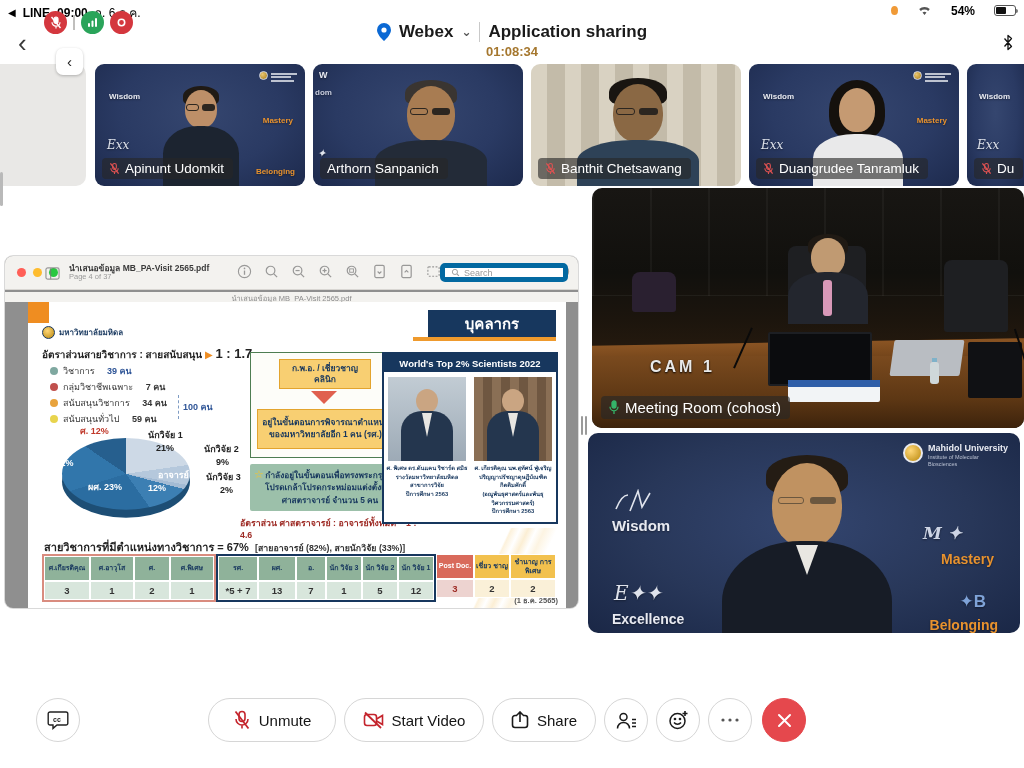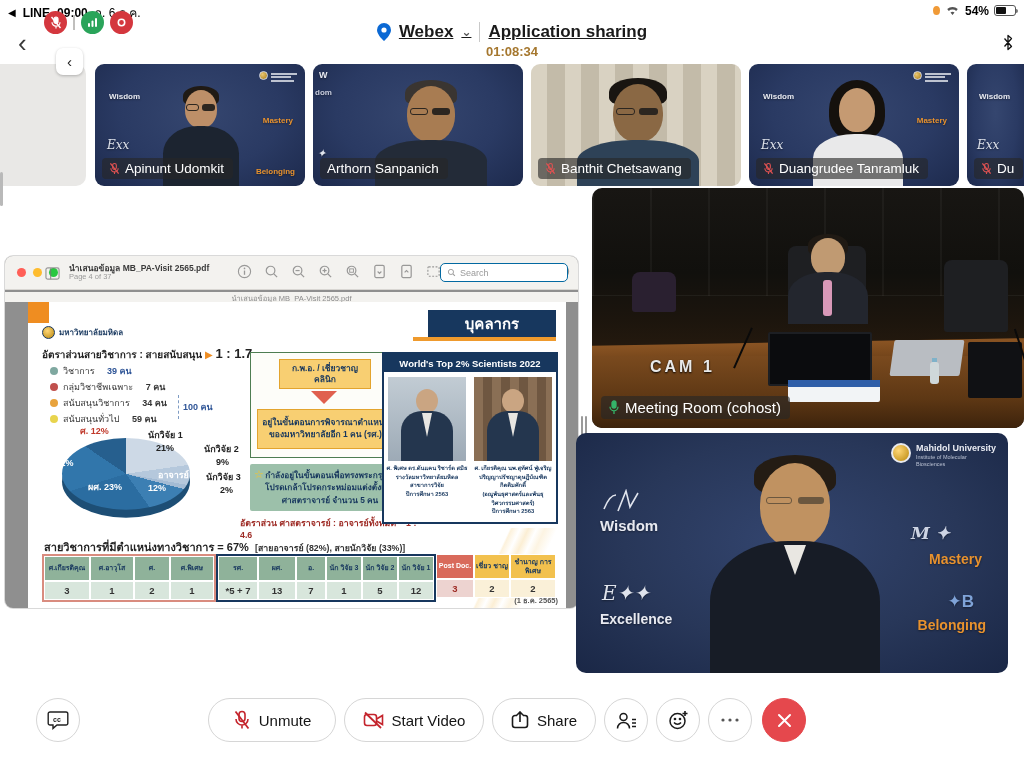--- a/index.html
+++ b/index.html
@@ -2,28 +2,28 @@
 <html><head>
 <meta charset="utf-8">
 <style>
   html,body{margin:0;padding:0;background:#fff;}
   *{box-sizing:border-box;font-family:"Liberation Sans","DejaVu Sans",sans-serif;}
   #frame{position:relative;width:1024px;height:768px;background:#fff;overflow:hidden;}
   .abs{position:absolute;}
   
   #statusbar{position:absolute;left:0;top:0;width:1024px;height:20px;font-size:12px;color:#000;}
   .sb-left{position:absolute;left:8px;top:3px;display:flex;gap:7px;align-items:center;font-weight:bold;}
-  .sb-right{position:absolute;right:8px;top:3px;display:flex;gap:5px;align-items:center;font-weight:bold;}
+  .sb-right{position:absolute;right:8px;top:3px;display:flex;gap:19px;align-items:center;font-weight:bold;}
   .batt{width:22px;height:11px;border:1px solid #555;border-radius:3px;position:relative;}
   .batt::after{content:"";position:absolute;left:1px;top:1px;bottom:1px;width:10px;background:#111;border-radius:1px;}
   .batt::before{content:"";position:absolute;right:-3px;top:3px;width:2px;height:4px;background:#777;border-radius:0 2px 2px 0;}
   .orange-dot{width:7px;height:9px;border-radius:50%;background:#f09a37;}
   
   #hdr-center{position:absolute;left:0;top:22px;width:1024px;text-align:center;}
-  .hdr-line{display:flex;justify-content:center;align-items:center;gap:8px;font-size:17px;font-weight:bold;color:#1a1a1a;text-decoration:underline;}
+  .hdr-line{display:flex;justify-content:center;align-items:center;gap:8px;font-size:17px;font-weight:bold;color:#1a1a1a;}
   .hdr-divider{width:1px;height:20px;background:#c9c9c9;}
   .timer{font-size:13px;color:#a5772e;margin-top:2px;font-weight:bold;}
   .back-chevron{position:absolute;left:18px;top:30px;font-size:26px;color:#3a3a3a;line-height:1;}
   .bt-icon{position:absolute;right:10px;top:34px;}
   
   .tile{position:absolute;top:64px;height:122px;border-radius:9px;overflow:hidden;}
   .tile-nav{background:radial-gradient(ellipse at 50% 40%, #35466f 0%, #2a3a63 55%, #1d2a4d 100%);}
   .tile-curtain{background:repeating-linear-gradient(90deg,#d9d2c2 0 16px,#c3bba9 16px 34px);}
   .namepill{position:absolute;left:7px;bottom:7px;display:flex;align-items:center;gap:5px;
     background:rgba(38,38,38,.62);border-radius:4px;padding:3px 9px 3px 7px;color:#fff;font-size:13.5px;white-space:nowrap;}
@@ -52,21 +52,21 @@
   #left-scrollbar{position:absolute;left:0;top:172px;width:3px;height:34px;background:#b9b9b9;border-radius:2px;}
   
   #pdfwin{position:absolute;left:5px;top:256px;width:573px;height:352px;background:#8f8f8f;border-radius:8px;box-shadow:0 0 0 1px rgba(0,0,0,.15);overflow:hidden;}
   #pdf-toolbar{position:absolute;left:0;top:0;width:573px;height:34px;background:#f3f2ef;border-bottom:1px solid #d8d6d2;}
   .tlights{position:absolute;left:12px;top:12px;display:flex;gap:7px;}
   .tlights i{width:9px;height:9px;border-radius:50%;display:block;}
   .doc-title{position:absolute;left:64px;top:5px;font-size:8.5px;color:#3a3a3a;font-weight:bold;}
   .doc-page{position:absolute;left:64px;top:16px;font-size:7.5px;color:#9a9a9a;}
   .tb-icons{position:absolute;left:232px;top:8px;display:flex;gap:12px;align-items:center;}
   .tb-ic{width:15px;height:15px;opacity:.72;}
-  .pdf-search{position:absolute;right:10px;top:7px;width:128px;height:19px;border:1px solid #0369a1;border-radius:5px;
+  .pdf-search{position:absolute;right:10px;top:7px;width:128px;height:19px;border:5px solid #0369a1;border-radius:5px;
     background:#fff;font-size:9px;color:#9a9a9a;display:flex;align-items:center;gap:4px;padding:0 6px;}
   .share-caption{position:absolute;left:0;top:36px;width:573px;text-align:center;font-size:7.5px;color:#8b8b8b;background:#f3f2ef;height:10px;}
   
   #slide{position:absolute;left:23px;top:46px;width:538px;height:306px;background:#fff;overflow:hidden;}
   .corner-sq{position:absolute;left:0;top:0;width:21px;height:21px;background:#ef8d21;}
   .s-logo{position:absolute;left:14px;top:24px;display:flex;align-items:flex-end;gap:4px;}
   .s-logo .emb{width:13px;height:13px;border-radius:50%;background:radial-gradient(circle at 40% 35%,#ffd777,#b8860b);border:1.5px solid #17375e;}
   .s-logo span{font-size:8px;color:#17375e;font-weight:bold;}
   .s-title{position:absolute;left:120px;top:12px;width:260px;text-align:center;font-size:14.5px;font-weight:bold;color:#1a1a1a;}
   .s-badge{position:absolute;right:10px;top:8px;width:128px;height:27px;background:#17375e;color:#fff;font-weight:bold;
@@ -134,21 +134,21 @@
   .deskband{position:absolute;left:0;bottom:0;width:100%;height:72px;background:linear-gradient(#7a4a1e,#5d3714 60%,#3d230c);}
   .deskband2{position:absolute;left:0;bottom:64px;width:100%;height:22px;background:linear-gradient(#8a5423,#6b3f17);transform:skewY(-1deg);}
   .chair{position:absolute;background:#1e1f22;border-radius:8px 8px 3px 3px;}
   .laptop{position:absolute;background:#0c0d0f;border-radius:2px;}
   .laptop.silver{background:#b9bdc2;}
   .cam-label{position:absolute;left:58px;bottom:52px;color:#e9e9e9;font-size:16px;font-weight:bold;letter-spacing:3px;text-shadow:0 1px 2px #000;}
   .sign{position:absolute;left:196px;bottom:26px;width:92px;height:22px;background:#f2f4f6;border-radius:2px;}
   .sign::before{content:"";position:absolute;left:0;top:0;width:100%;height:7px;background:#2f5ea8;}
   .bottle{position:absolute;width:9px;height:22px;background:#cfd8da;border-radius:3px;}
   .bottle::before{content:"";position:absolute;left:2px;top:-4px;width:5px;height:4px;background:#7fb2c9;}
-  #speakertile{position:absolute;left:576px;top:433px;width:432px;height:240px;border-radius:10px;overflow:hidden;
+  #speakertile{position:absolute;left:588px;top:433px;width:432px;height:200px;border-radius:10px;overflow:hidden;
     background:radial-gradient(ellipse at 50% 45%, #33456f 0%, #283759 55%, #1a2746 100%);}
   .mu-corner{position:absolute;right:12px;top:10px;display:flex;gap:5px;align-items:flex-start;}
   .mu-corner .ball{width:20px;height:20px;border-radius:50%;background:radial-gradient(circle at 35% 35%,#ffd777,#b8860b);border:2px solid #e8e9ee;}
   .mu-corner .t1{font-size:9px;color:#e9ebf2;font-weight:bold;line-height:1.2;}
   .mu-corner .t2{font-size:5.5px;color:#b9c0d2;line-height:1.3;}
   .share-badge{display:inline-flex;align-items:center;justify-content:center;width:20px;height:16px;border:1.4px solid #fff;border-radius:4px;font-size:10px;margin-left:6px;}
   
   .ctrl{position:absolute;top:698px;height:44px;border:1.5px solid #d6d6d6;background:#fff;border-radius:22px;
     display:flex;align-items:center;justify-content:center;gap:8px;font-size:15px;color:#141414;}
   .ctrl.circle{width:44px;border-radius:50%;}

